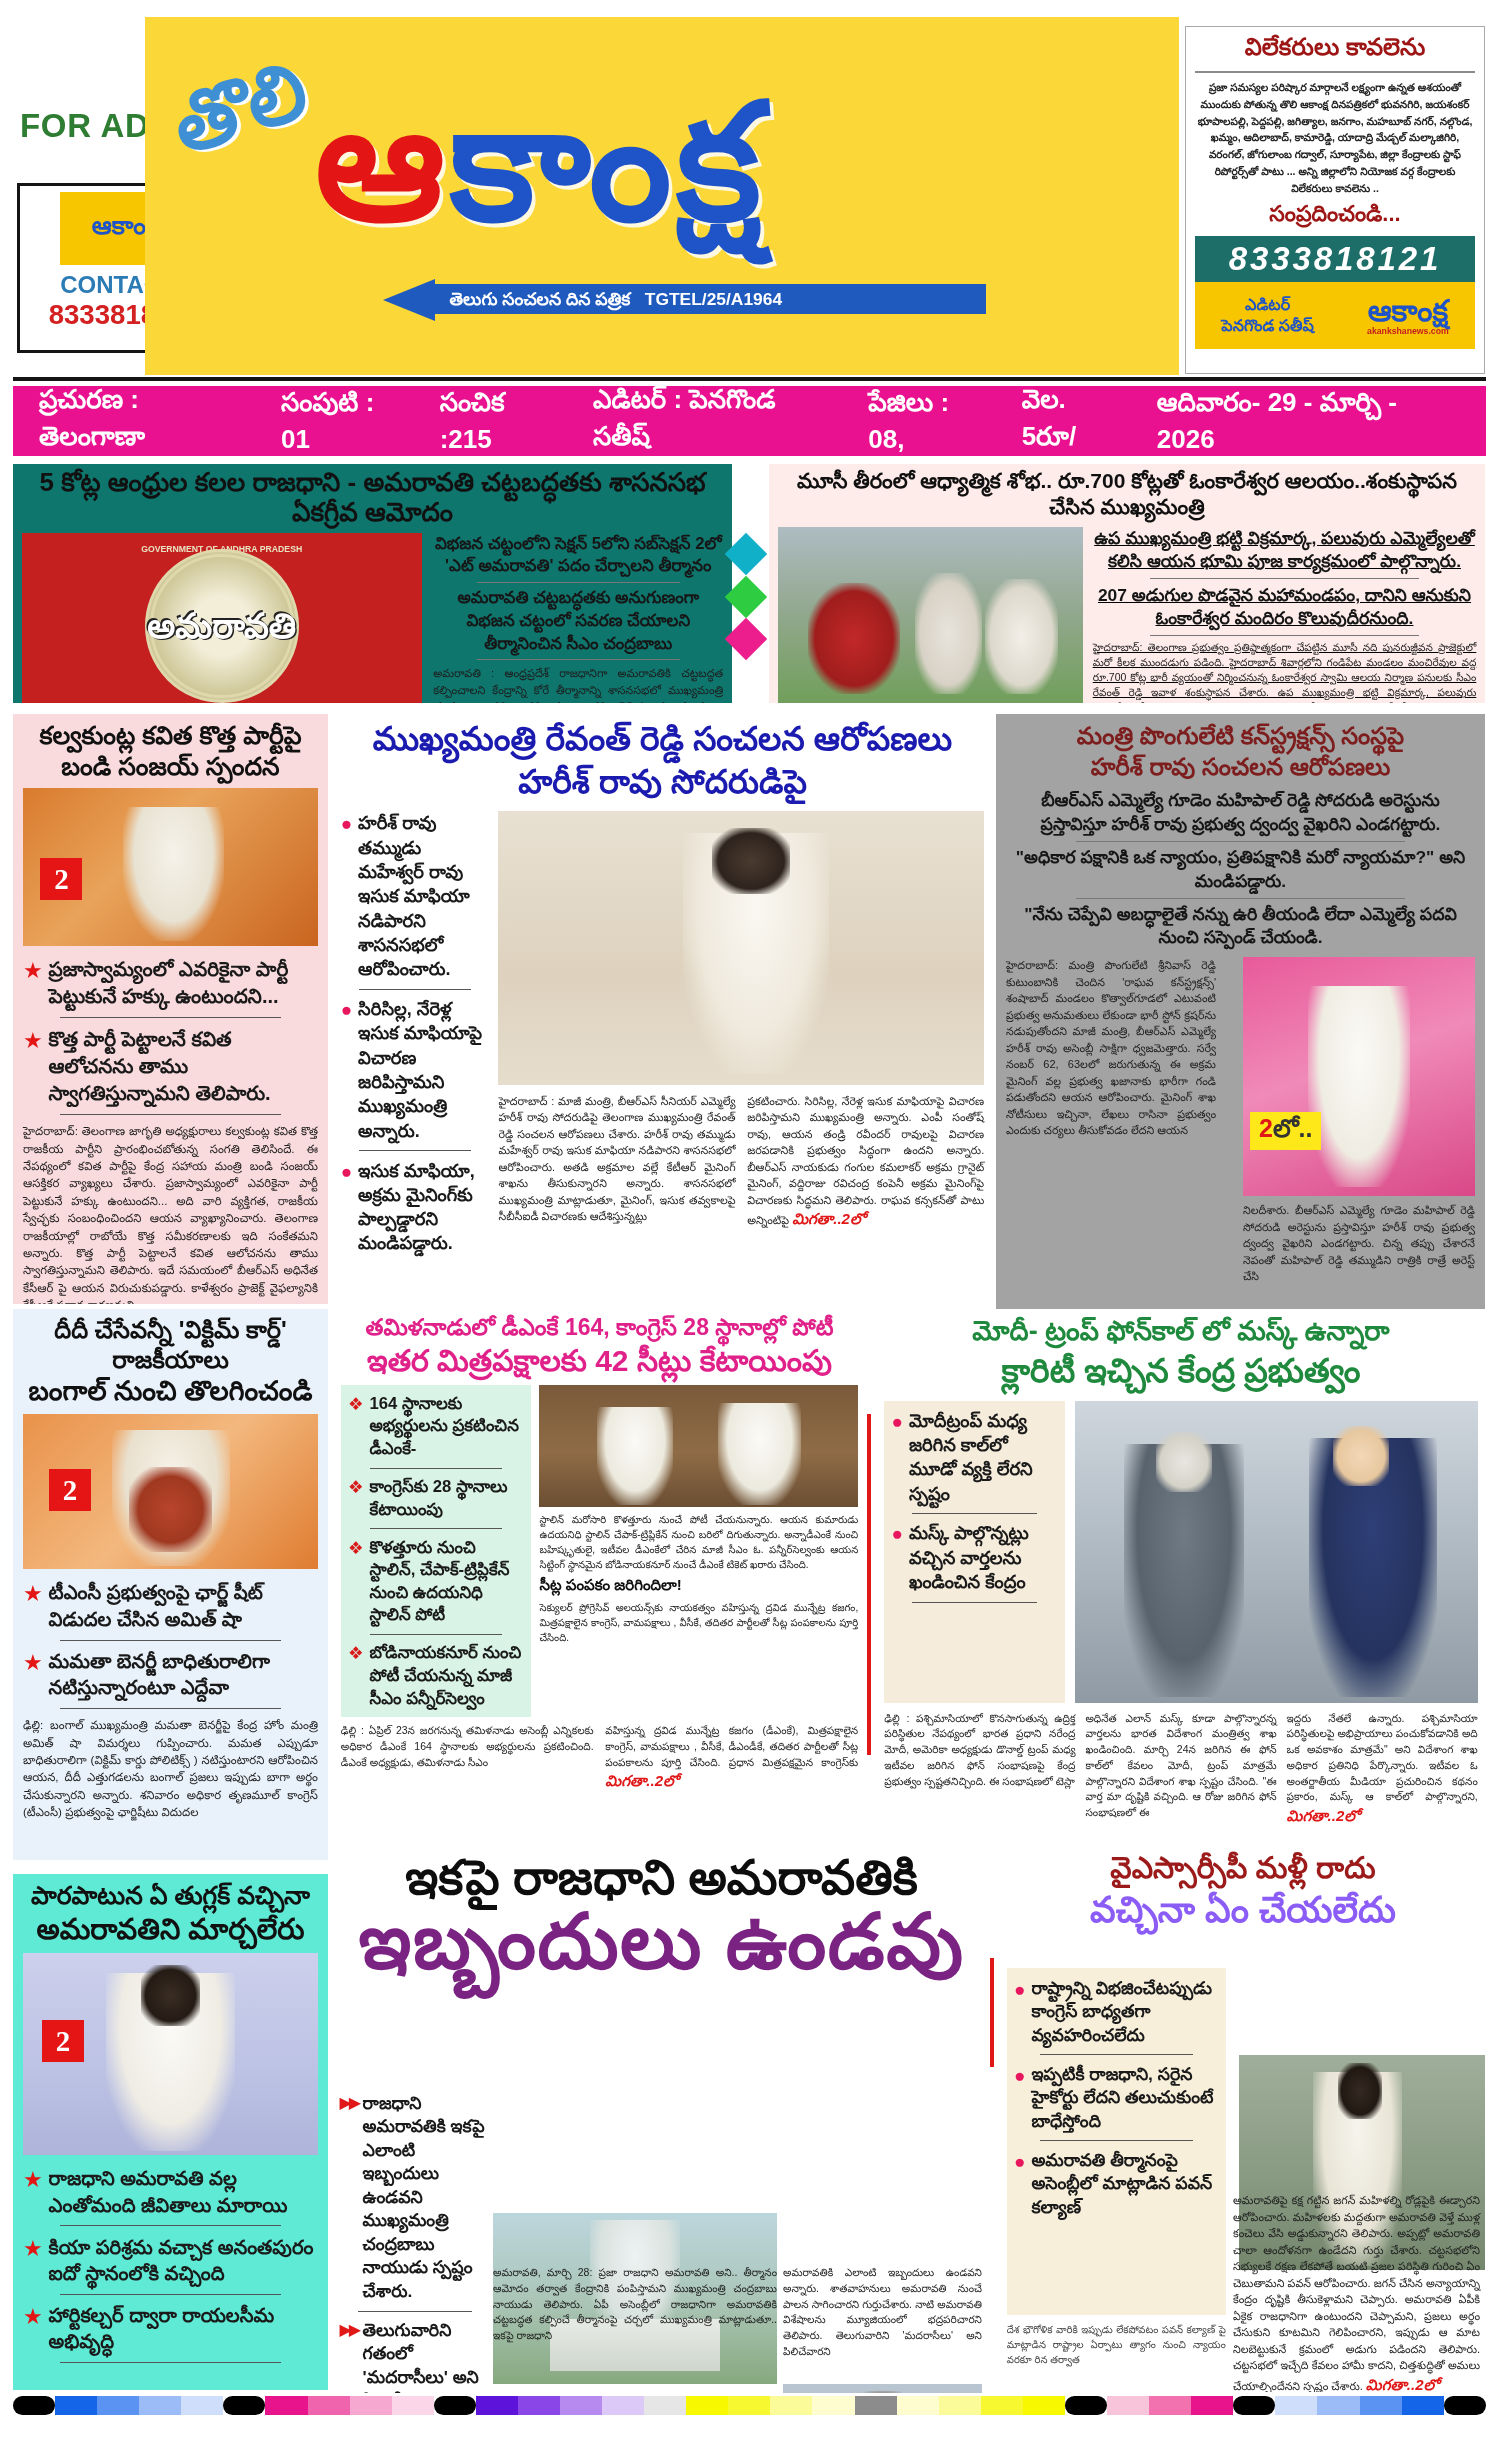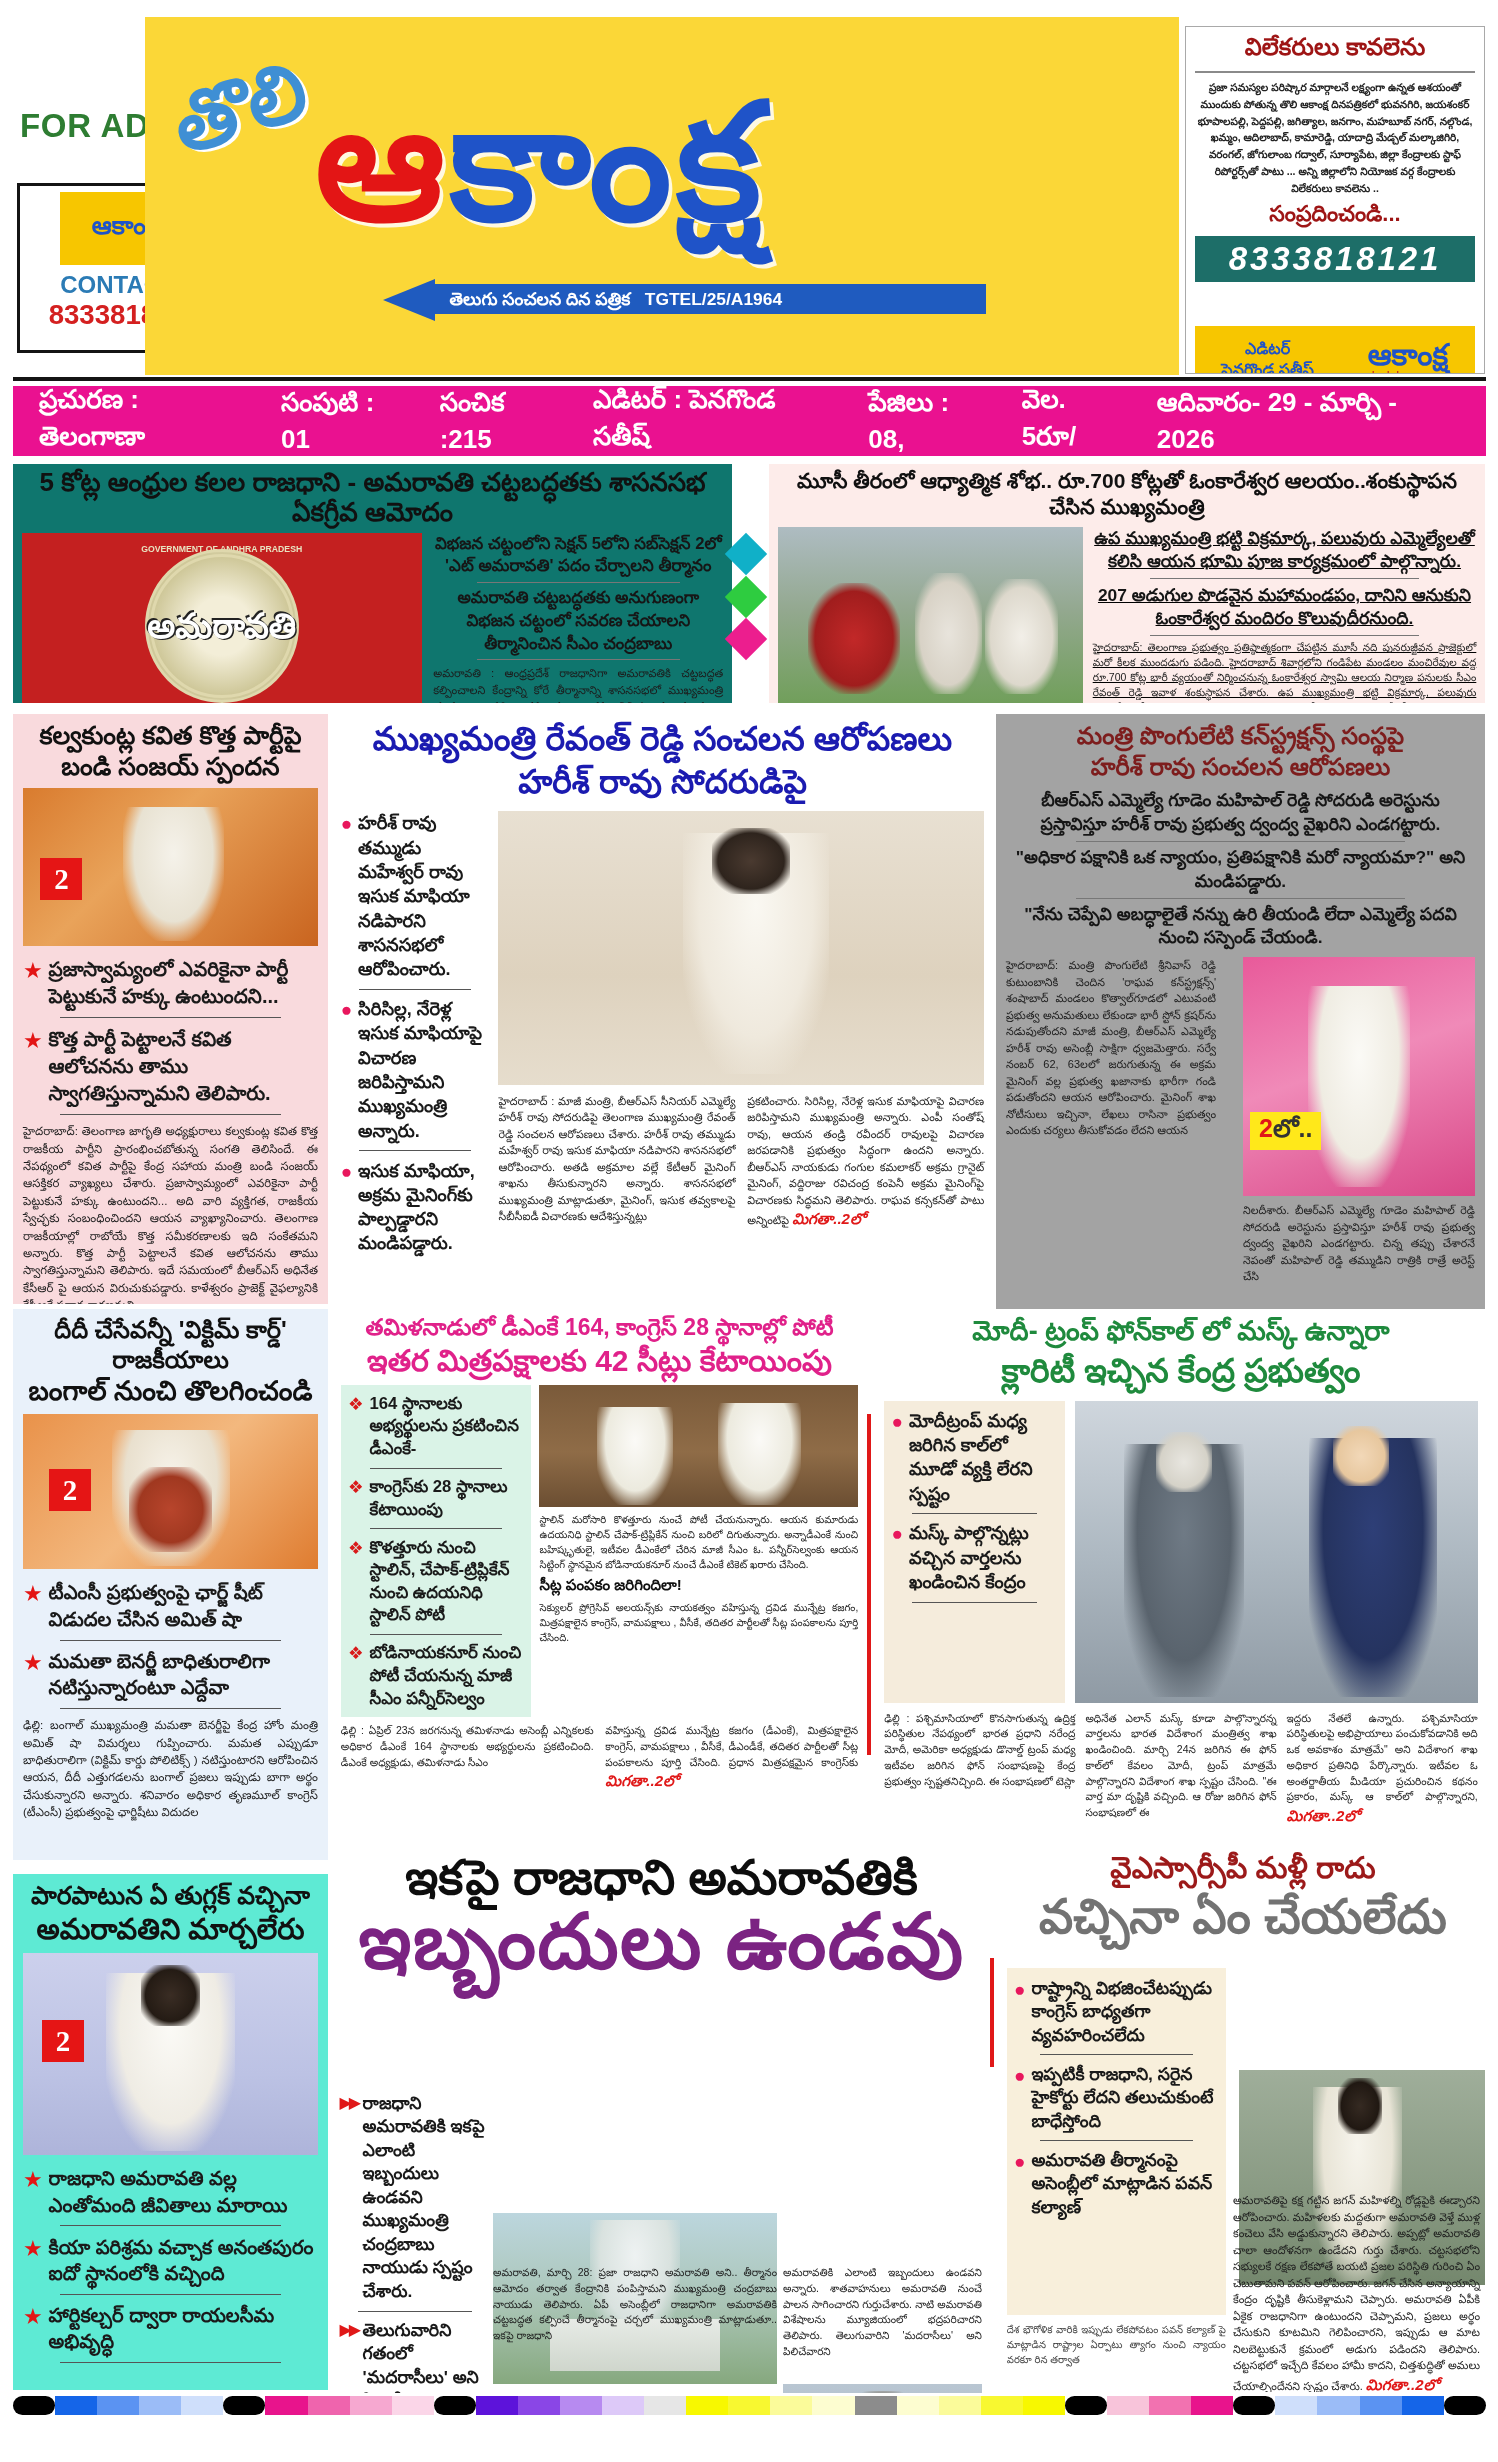--- a/index.html
+++ b/index.html
@@ -31,21 +31,21 @@
   .title-main{position:absolute;left:170px;top:64px;font-size:163px;font-weight:bold;line-height:1;letter-spacing:4.4px;text-shadow:3.6px 3.6px 0 rgba(255,255,255,.85);}
   .t-red{color:#e31515;}
   .t-blue{color:#1f53c8;}
   .pen-bar{position:absolute;left:290px;top:267px;width:551px;height:30px;background:#1f5bbf;color:#fff;font-size:17.4px;font-weight:bold;line-height:30px;padding-left:14.5px;box-sizing:border-box;}
   .nib{position:absolute;left:-52px;top:-5.8px;width:0;height:0;border-top:21px solid transparent;border-bottom:21px solid transparent;border-right:52px solid #1f5bbf;}
   .recruit-ad{left:1185px;top:26px;width:300px;height:348px;background:#fff;border:1.5px solid #a9a9a9;padding:5.8px 8.7px;text-align:center;}
   .ra-head{font-size:24px;font-weight:bold;color:#9e1515;padding-bottom:4.4px;border-bottom:2.9px solid #8a8a8a;}
   .ra-body{font-size:10.5px;font-weight:bold;color:#222;line-height:1.6;margin-top:5.8px;}
   .ra-cta{font-size:22px;font-weight:bold;color:#9e1515;margin:4.4px 0;}
   .ra-phone{background:#1d6e68;color:#fff;font-size:33px;font-weight:bold;font-style:italic;height:46px;line-height:46px;letter-spacing:2.9px;}
-  .ra-ed{background:#f7c600;height:67px;display:flex;align-items:center;justify-content:space-around;margin-top:44px;}
+  .ra-ed{background:#f7c600;height:67px;display:flex;align-items:center;justify-content:space-around;}
   .ra-ed-left{color:#1f53c8;font-size:16px;font-weight:bold;line-height:1.3;}
   .ra-ed-logo{color:#1f53c8;font-size:30px;font-weight:bold;line-height:1;}
   .ra-ed-site{color:#c42020;font-size:8.7px;font-weight:bold;}
   
   .top-rule{left:13px;top:377px;width:1473px;height:4.4px;background:#141414;}
   .info-bar{left:13px;top:386px;width:1473px;height:70px;background:#ea1190;color:#fff;display:flex;align-items:center;gap:30px;padding:0 26px;font-size:26px;font-weight:bold;box-sizing:border-box;}
   
   .art{box-sizing:border-box;overflow:hidden;}
   .headline{font-weight:bold;color:#111;}
   
@@ -412,21 +412,21 @@
       <div style="position:absolute;left:34%;top:4%;width:32%;height:34%;background:radial-gradient(ellipse,#b9b4ac 0%,#8e8a82 60%,transparent 82%);"></div>
     </div>
     <div class="abs body-txt j" style="left:158px;top:412px;width:284px;font-size:10.5px;">అమరావతి, మార్చి 28: ప్రజా రాజధాని అమరావతి అని.. తీర్మానం ఆమోదం తర్వాత కేంద్రానికి పంపిస్తామని ముఖ్యమంత్రి చంద్రబాబు నాయుడు తెలిపారు. ఏపీ అసెంబ్లీలో రాజధానిగా అమరావతికి చట్టబద్ధత కల్పించే తీర్మానంపై చర్చలో ముఖ్యమంత్రి మాట్లాడుతూ.. ఇకపై రాజధాని</div>
     <div class="abs body-txt j" style="left:448px;top:412px;width:199px;font-size:10.5px;">అమరావతికి ఎలాంటి ఇబ్బందులు ఉండవని అన్నారు. శాతవాహనులు అమరావతి నుంచే పాలన సాగించారని గుర్తుచేశారు. నాటి అమరావతి విశేషాలను మ్యూజియంలో భద్రపరిచారని తెలిపారు. తెలుగువారిని 'మదరాసీలు' అని పిలిచేవారని</div>
   </div>
 
   <div class="abs red-vline" style="left:990px;top:1958px;height:109px;"></div>
 
   <div class="abs art art-pawan">
     <div class="headline c" style="font-size:30px;color:#9c1a1a;line-height:1.3;">వైఎస్సార్సీపీ మళ్లీ రాదు</div>
-    <div class="headline c" style="font-size:48px;color:#737373;line-height:1.25;">వచ్చినా ఏం చేయలేదు</div>
+    <div class="headline c" style="font-size:36px;color:#8b5cf6;line-height:1.25;">వచ్చినా ఏం చేయలేదు</div>
     <div class="pw-bbox">
       <div class="bullet" style="font-size:17.4px;">
           <span class="dot">●</span>
           <span>రాష్ట్రాన్ని విభజించేటప్పుడు కాంగ్రెస్ బాధ్యతగా వ్యవహరించలేదు</span>
         </div>
       <div class="hr"></div>
       <div class="bullet" style="font-size:17.4px;">
           <span class="dot">●</span>
           <span>ఇప్పటికీ రాజధాని, సరైన హైకోర్టు లేదని తలుచుకుంటే బాధేస్తోంది</span>
         </div>

